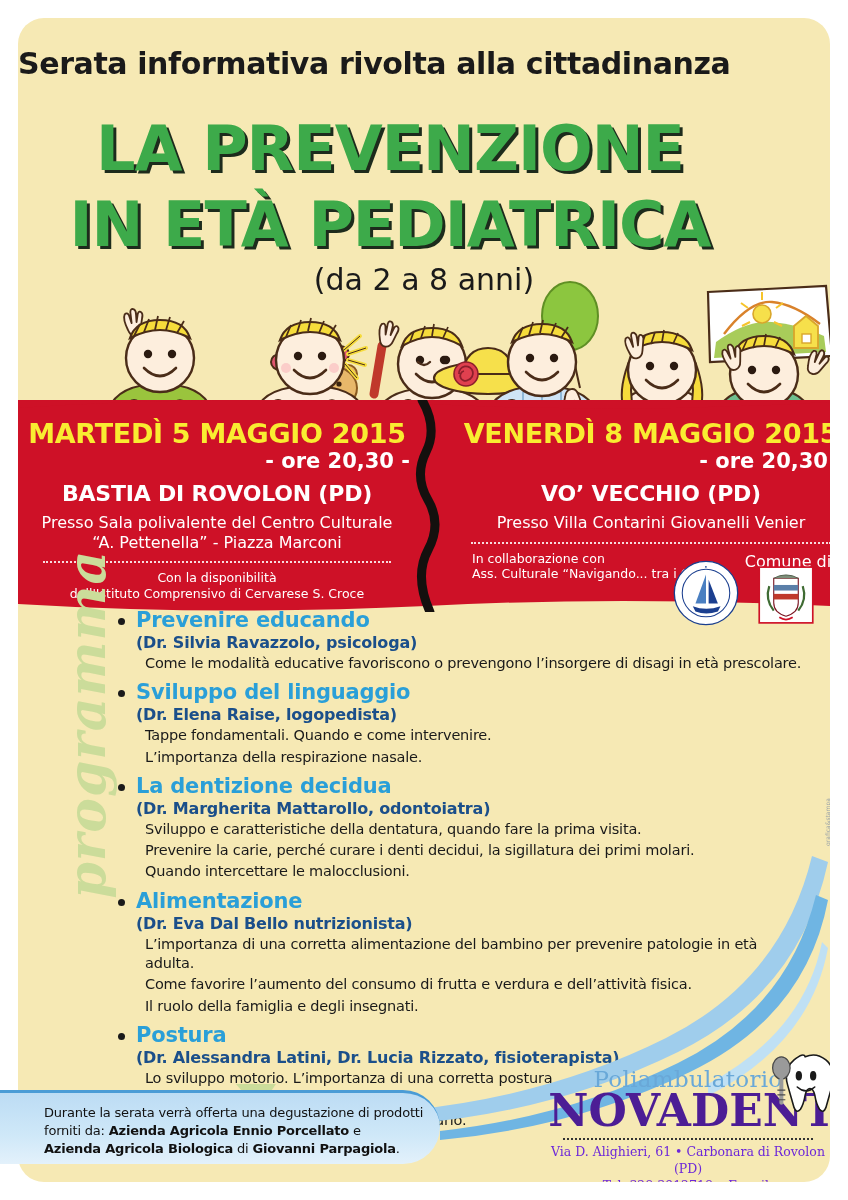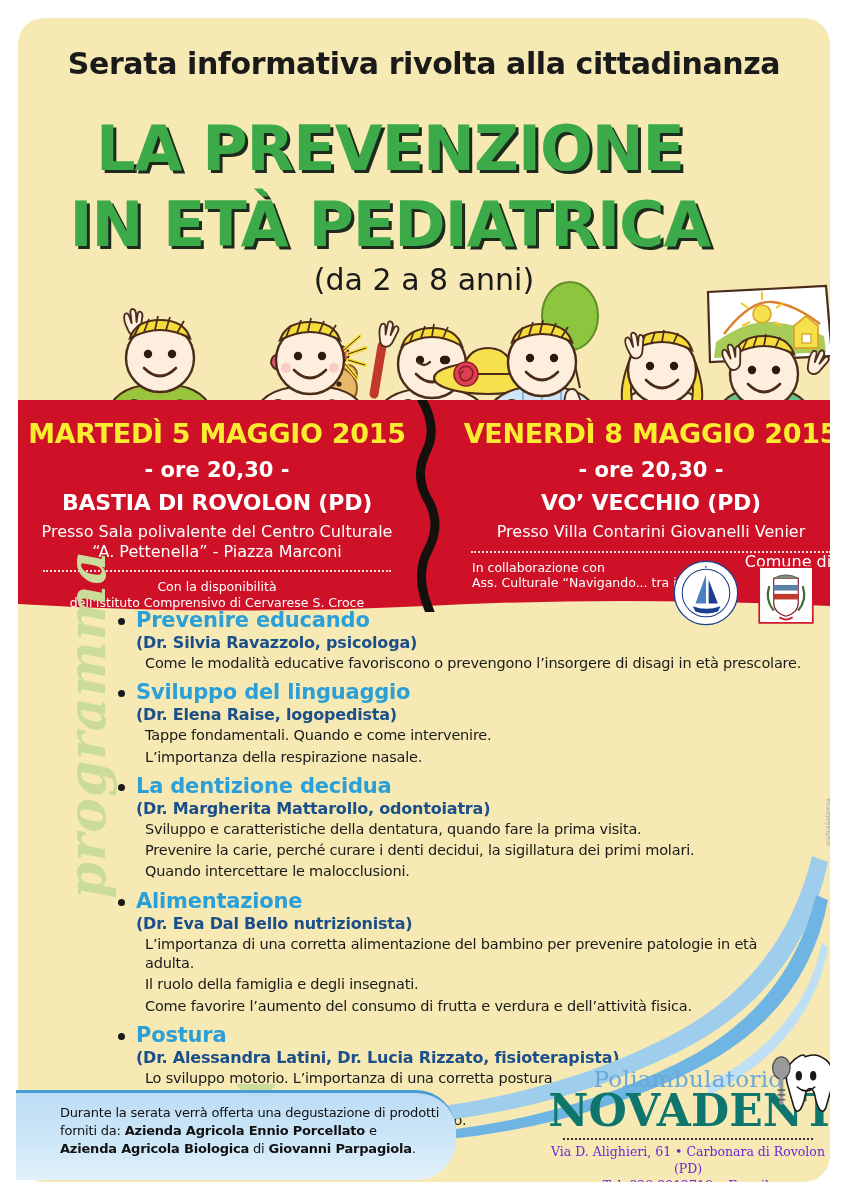--- a/index.html
+++ b/index.html
@@ -17,21 +17,21 @@
     left: 18px; top: 18px;
     width: 812px; height: 1164px;
     background: #f6e9b4;
     border-radius: 26px;
     overflow: hidden;
   }
 
   
   .kicker {
     position: absolute; left: 0; top: 28px; width: 812px;
-    text-align: center;
+    text-align: left;
     font-family: "DejaVu Sans", sans-serif;
     font-weight: bold;
     font-size: 30px;
     letter-spacing: -0.4px;
     color: #1a1a1a;
   }
   .maintitle {
     position: absolute; left: 0; width: 744px;
     text-align: center;
     font-family: "DejaVu Sans", sans-serif;
@@ -68,21 +68,21 @@
     color: #ffffff;
     font-family: "DejaVu Sans", sans-serif;
   }
   #evLeft  { left: 6px; }
   #evRight { left: 440px; }
   .ev .date {
     margin-top: 18px;
     font-size: 27px; font-weight: bold; color: #f9ec31;
     letter-spacing: -0.3px; white-space: nowrap;
   }
-  .ev .time { margin-top: 9px; font-size: 21px; font-weight: bold; }
+  .ev .time { font-size: 21px; font-weight: bold; text-align: right; }
   .ev .place { margin-top: 8px; font-size: 22px; font-weight: bold; letter-spacing: -0.2px;}
   .ev .venue { margin-top: 7px; font-size: 16px; line-height: 1.22; }
   .ev .dots {
     margin: 9px auto 0; width: 348px; height: 0;
     border-top: 2px dotted rgba(255,255,255,0.85);
   }
   .ev .note { margin-top: 7px; font-size: 12.5px; line-height: 1.25; }
   #evRight .note { text-align: left; padding-left: 14px; }
   #evRight .dots { width: 360px; }
 
@@ -138,37 +138,37 @@
   #novadent {
     position: absolute; left: 520px; top: 1048px; width: 300px;
     text-align: center;
   }
   #nv-top {
     font-family: "DejaVu Serif", serif;
     font-size: 23px; color: #69a8d8; letter-spacing: 0.3px;
   }
   #nv-main {
     font-family: "DejaVu Serif", serif;
-    font-size: 44px; font-weight: bold; color: #0f766e;
+    font-size: 44px; font-weight: bold; color: #4c1d95;
     letter-spacing: 0px; line-height: 1; margin-top: -3px; margin-left: 8px;
   }
   #nv-dots {
     margin: 5px auto 4px; width: 250px; height: 0;
     border-top: 2px dotted #333;
   }
   .nv-line {
     font-family: "DejaVu Serif", serif;
     font-size: 12.5px; color: #6d28d9; line-height: 1.35;
   }
   #tooth { position: absolute; left: 232px; top: -14px; width: 72px; height: 62px; }
 
   
   #bluenote {
-    position: absolute; left: 16px; top: 1090px;
-    width: 440px; height: 90px;
+    position: absolute; left: 0; top: 1090px;
+    width: 440px; height: 74px;
     border-radius: 0 40px 40px 0;
     background: linear-gradient(180deg,#bcdcf4 0%, #cfe8f8 60%, #e3f1fb 100%);
     border-top: 3px solid #4a9cd6;
   }
   #bluenote .txt {
     position: absolute; left: 44px; top: 11px; width: 380px;
     font-family: "DejaVu Sans", sans-serif;
     font-size: 13px; color: #111; line-height: 1.38;
     letter-spacing: -0.2px;
   }
@@ -432,22 +432,22 @@
       <div class="it-desc">Sviluppo e caratteristiche della dentatura, quando fare la prima visita.</div>
       <div class="it-desc">Prevenire la carie, perché curare i denti decidui, la sigillatura dei primi molari.</div>
       <div class="it-desc">Quando intercettare le malocclusioni.</div>
     </div>
 
     <div class="item">
       <span class="bullet"></span>
       <div class="it-title">Alimentazione</div>
       <div class="it-author">(Dr. Eva Dal Bello nutrizionista)</div>
       <div class="it-desc">L’importanza di una corretta alimentazione del bambino per prevenire patologie in età adulta.</div>
+      <div class="it-desc">Come favorire l’aumento del consumo di frutta e verdura e dell’attività fisica.</div>
       <div class="it-desc">Il ruolo della famiglia e degli insegnati.</div>
-      <div class="it-desc">Come favorire l’aumento del consumo di frutta e verdura e dell’attività fisica.</div>
     </div>
 
     <div class="item">
       <span class="bullet"></span>
       <div class="it-title">Postura</div>
       <div class="it-author">(Dr. Alessandra Latini, Dr. Lucia Rizzato, fisioterapista)</div>
       <div class="it-desc">Lo sviluppo motorio. L’importanza di una corretta postura</div>
       <div class="it-desc">per prevenire patologie in età adulta.</div>
       <div class="it-desc">La postura condizionata dal gioco sedentario.</div>
       <div class="it-desc">L’attività fisica.</div>

